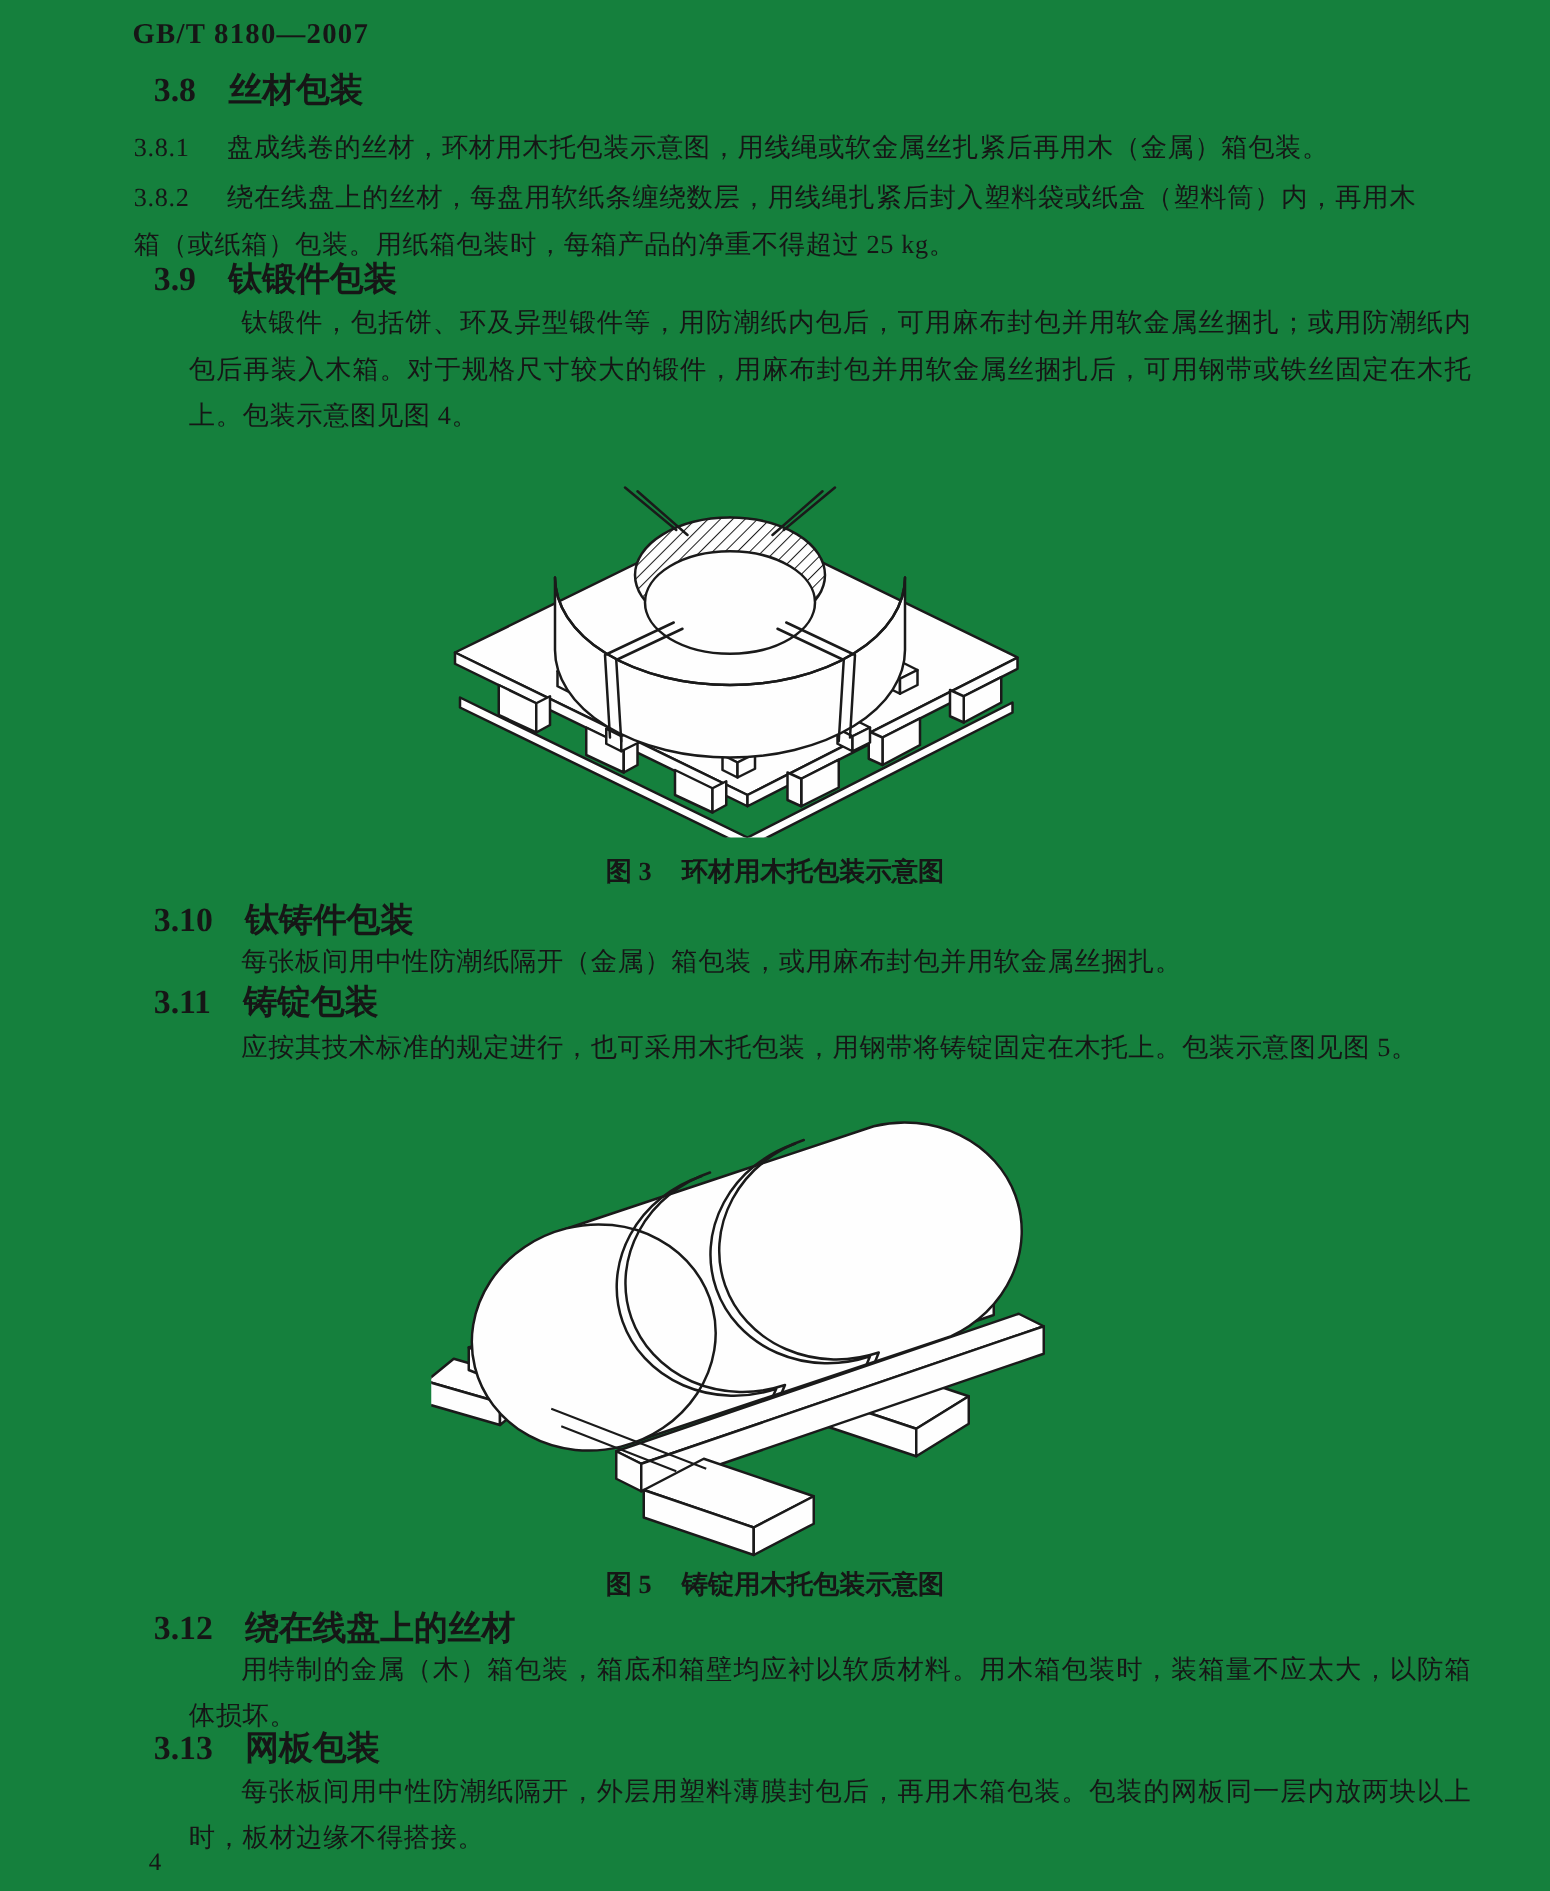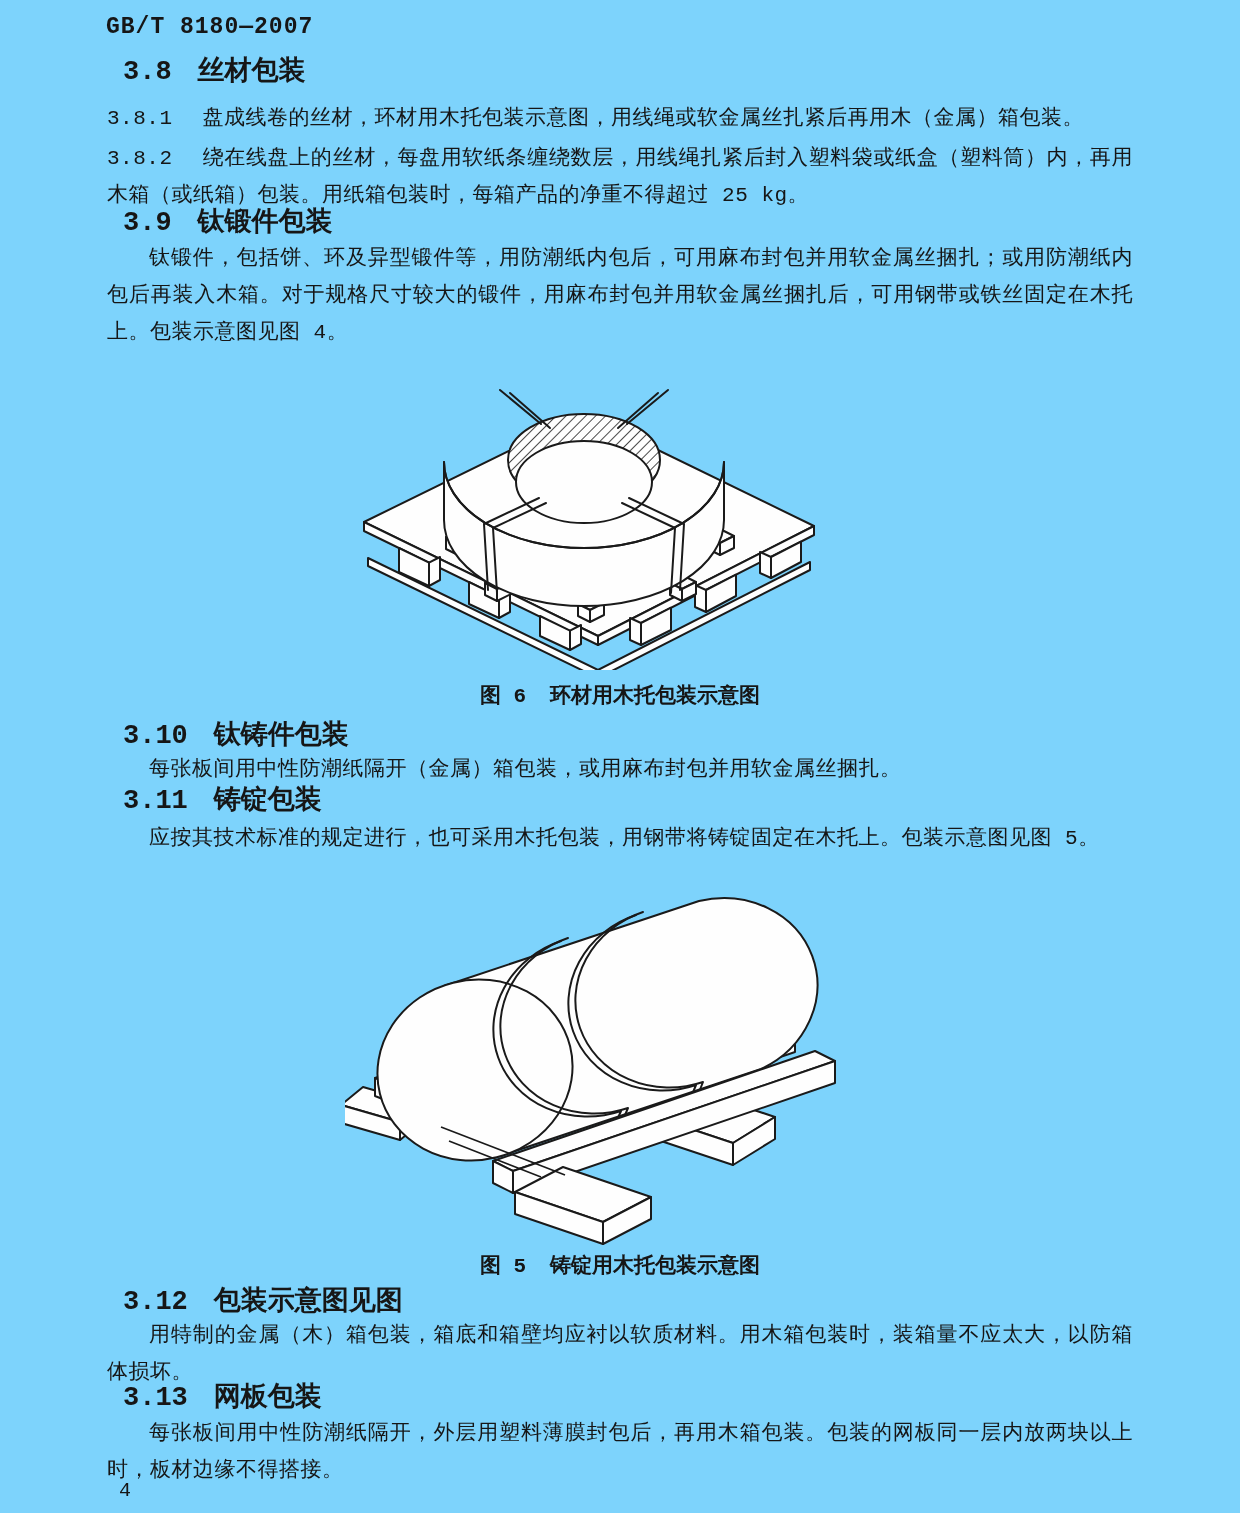--- a/index.html
+++ b/index.html
@@ -1,41 +1,41 @@
 <!DOCTYPE html>
 <html><head>
 <meta charset="utf-8">
 <style>
   html,body{margin:0;padding:0;background:#e8e8e8;}
   .page{
     position:relative;
     width:1240px;height:1513px;
-    background:#7dd3fc;
+    background:#15803d;
     color:#161616;
-    font-family:Liberation Mono, monospace;
+    font-family:Liberation Serif, serif;
     overflow:hidden;
   }
   .abs{position:absolute;}
   .doc-header{
     left:106px;top:14px;
     font-size:23px;font-weight:bold;letter-spacing:1px;
   }
   .sec-head{
     left:123px;width:1026px;
     font-size:27px;font-weight:bold;line-height:28px;
     white-space:nowrap;
   }
   .sec-head .num{display:inline-block;margin-right:26px;}
   .para{
     left:107px;width:1026px;
     font-size:21px;line-height:37px;
     text-align:justify;letter-spacing:0.5px;
   }
   .para .pnum{margin-right:30px;}
-  .para.indent{text-indent:42px;}
+  .para.indent{text-indent:42px;margin-left:44px;}
   .fig-caption{
     left:107px;width:1026px;text-align:center;
     font-size:21px;font-weight:bold;line-height:28px;
   }
   .fig-caption .flabel{margin-right:24px;}
   .page-number{
     left:119px;top:1479px;font-size:20px;
   }
   .figure{background:transparent;}
   svg .ln{fill:none;stroke:#1a1a1a;stroke-width:2;stroke-linejoin:round;stroke-linecap:round;}
@@ -128,21 +128,21 @@
         <path class="ln" d="M275 72 L316 38"></path>
           <path class="ln" d="M266 76 L306 41"></path>
         <path class="ln" d="M187 146 L132 172 L136 238"></path>
           <path class="ln" d="M194 151 L141 176 L145 241"></path>
         <path class="ln" d="M277 146 L332 172 L328 238"></path>
           <path class="ln" d="M270 151 L323 176 L319 241"></path>
       </g>
     </svg>
   </div>
   <div class="abs fig-caption" style="top:683px">
-    <span class="flabel">图 6</span><span>环材用木托包装示意图</span>
+    <span class="flabel">图 3</span><span>环材用木托包装示意图</span>
   </div>
 
   <div class="abs sec-head" style="top:722px">
     <span class="num">3.10</span><span>钛铸件包装</span>
   </div>
   <div class="abs para indent" style="top:751px">
     <span>每张板间用中性防潮纸隔开（金属）箱包装，或用麻布封包并用软金属丝捆扎。</span>
   </div>
 
   <div class="abs sec-head" style="top:787px">
@@ -193,21 +193,21 @@
 
       <path class="thin" d="M96 232 L220 280"></path>
       <path class="thin" d="M104 246 L196 282"></path>
     </svg>
   </div>
   <div class="abs fig-caption" style="top:1253px">
     <span class="flabel">图 5</span><span>铸锭用木托包装示意图</span>
   </div>
 
   <div class="abs sec-head" style="top:1288px">
-    <span class="num">3.12</span><span>包装示意图见图</span>
+    <span class="num">3.12</span><span>绕在线盘上的丝材</span>
   </div>
   <div class="abs para indent" style="top:1317px">
     <span>用特制的金属（木）箱包装，箱底和箱壁均应衬以软质材料。用木箱包装时，装箱量不应太大，以防箱体损坏。</span>
   </div>
 
   <div class="abs sec-head" style="top:1384px">
     <span class="num">3.13</span><span>网板包装</span>
   </div>
   <div class="abs para indent" style="top:1415px">
     <span>每张板间用中性防潮纸隔开，外层用塑料薄膜封包后，再用木箱包装。包装的网板同一层内放两块以上时，板材边缘不得搭接。</span>

